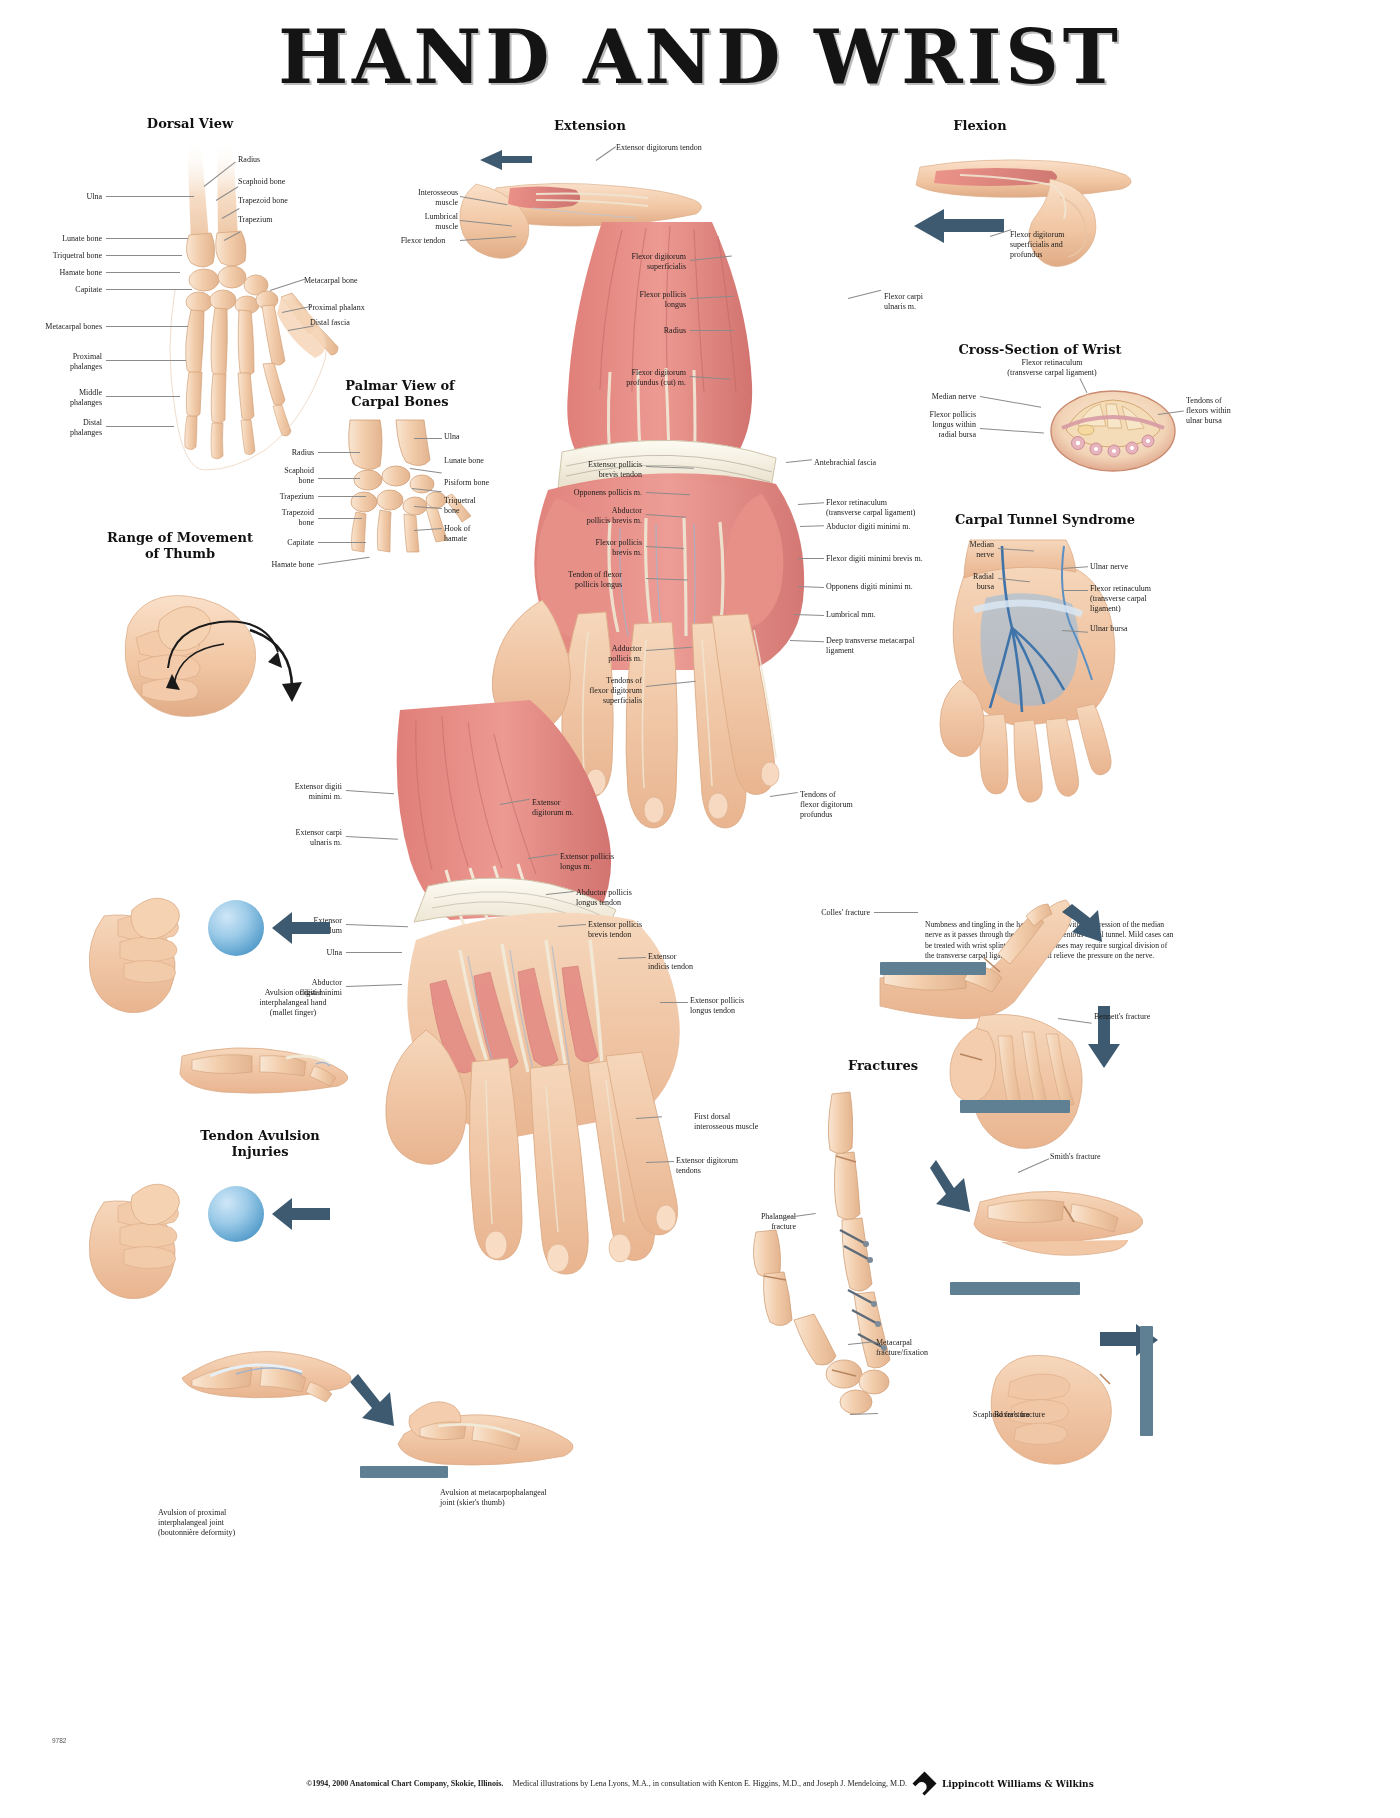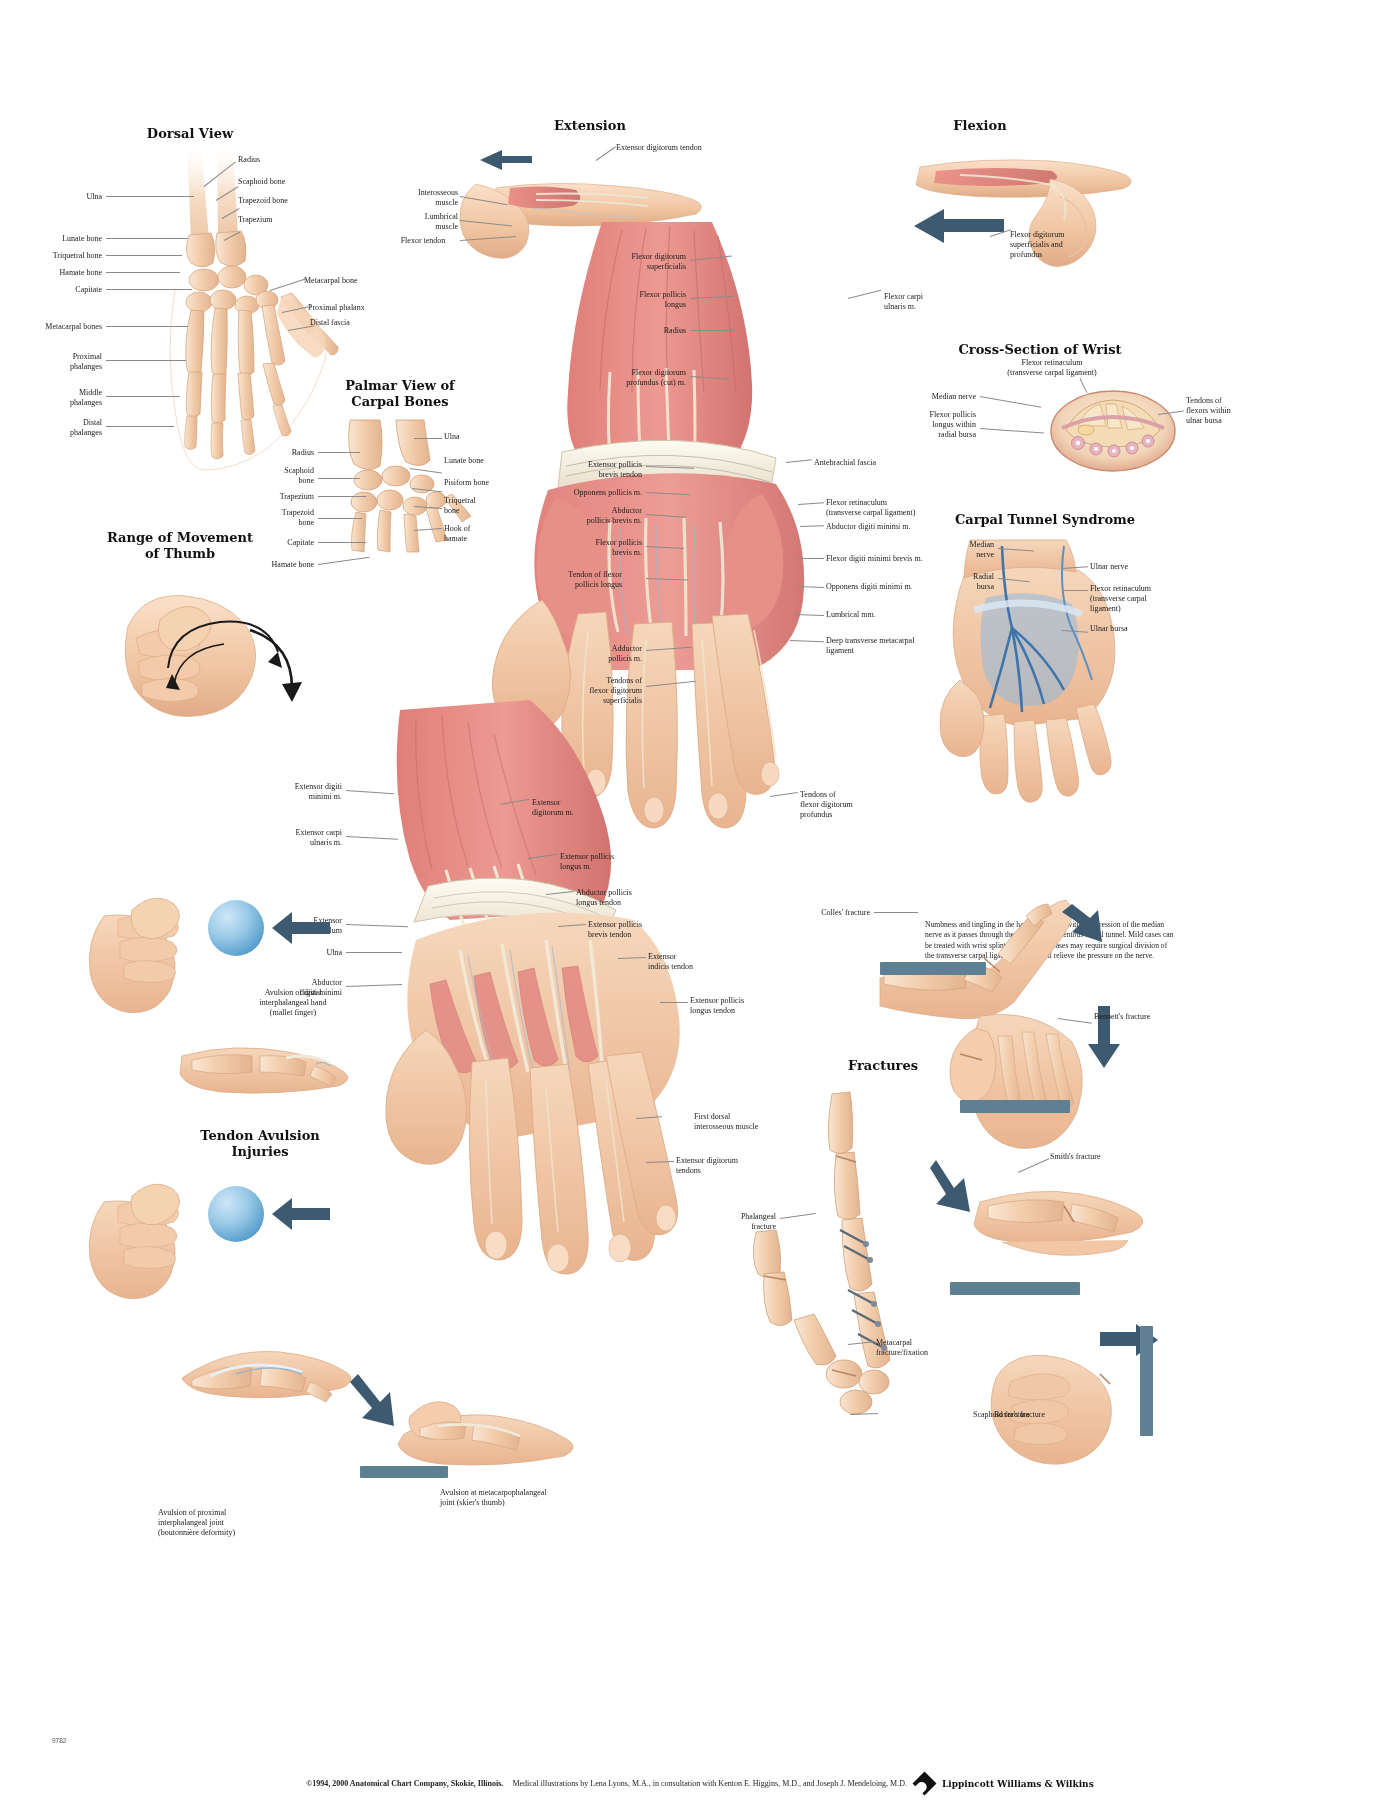--- a/index.html
+++ b/index.html
@@ -100,22 +100,23 @@
   .ball {
     position:absolute; border-radius:50%;
     background:radial-gradient(circle at 34% 30%, #cfe6f7 0%, #9ccbe8 38%, #5ea3cf 72%, #3f83b5 100%);
   }
 </style>
 </head>
 <body>
 
 <div id="poster">
 
-
-  <div class="sect-h" style="left:90px; top:126px; width:200px;">Dorsal View</div>
+  <div class="title">HAND AND WRIST</div>
+
+  <div class="sect-h" style="left:90px; top:116px; width:200px;">Dorsal View</div>
 
   <div class="art" style="left:105px; top:140px;">
     <svg width="260" height="290" viewBox="0 0 260 290">
       <defs>
         <linearGradient id="boneG" x1="0" y1="0" x2="1" y2="0">
           <stop offset="0%" stop-color="#f9e6d3"></stop>
             <stop offset="45%" stop-color="#f2cdac"></stop>
             <stop offset="100%" stop-color="#e3b48f"></stop>
         </linearGradient>
         <linearGradient id="boneFade" x1="0" y1="0" x2="0" y2="1">
@@ -969,21 +970,21 @@
           <circle cx="138" cy="234" r="3"></circle>
           <circle cx="144" cy="258" r="3"></circle>
       </g>
 
       <path d="M96 66 l20 6" stroke="#b8855f" stroke-width="1.6" fill="none"></path>
       <path d="M24 186 l22 4" stroke="#b8855f" stroke-width="1.6" fill="none"></path>
       <path d="M92 280 l24 6" stroke="#b8855f" stroke-width="1.6" fill="none"></path>
     </svg>
   </div>
 
-  <div class="lbl r" style="left:708px; top:1212px; width:68px;">Phalangeal
+  <div class="lbl r" style="left:728px; top:1212px; width:68px;">Phalangeal
 fracture</div>
   <div class="leader" style="left:780px; top:1218px; width:36px; transform:rotate(-8deg);"></div>
 
   <div class="lbl l" style="left:876px; top:1338px; width:76px;">Metacarpal
 fracture/fixation</div>
   <div class="leader" style="left:848px; top:1344px; width:26px; transform:rotate(-6deg);"></div>
 
   <div class="lbl l" style="left:928px; top:1410px; width:84px;margin-left:45px;">Scaphoid fracture</div>
   <div class="leader" style="left:850px; top:1414px; width:28px; transform:rotate(-2deg);"></div>
 

